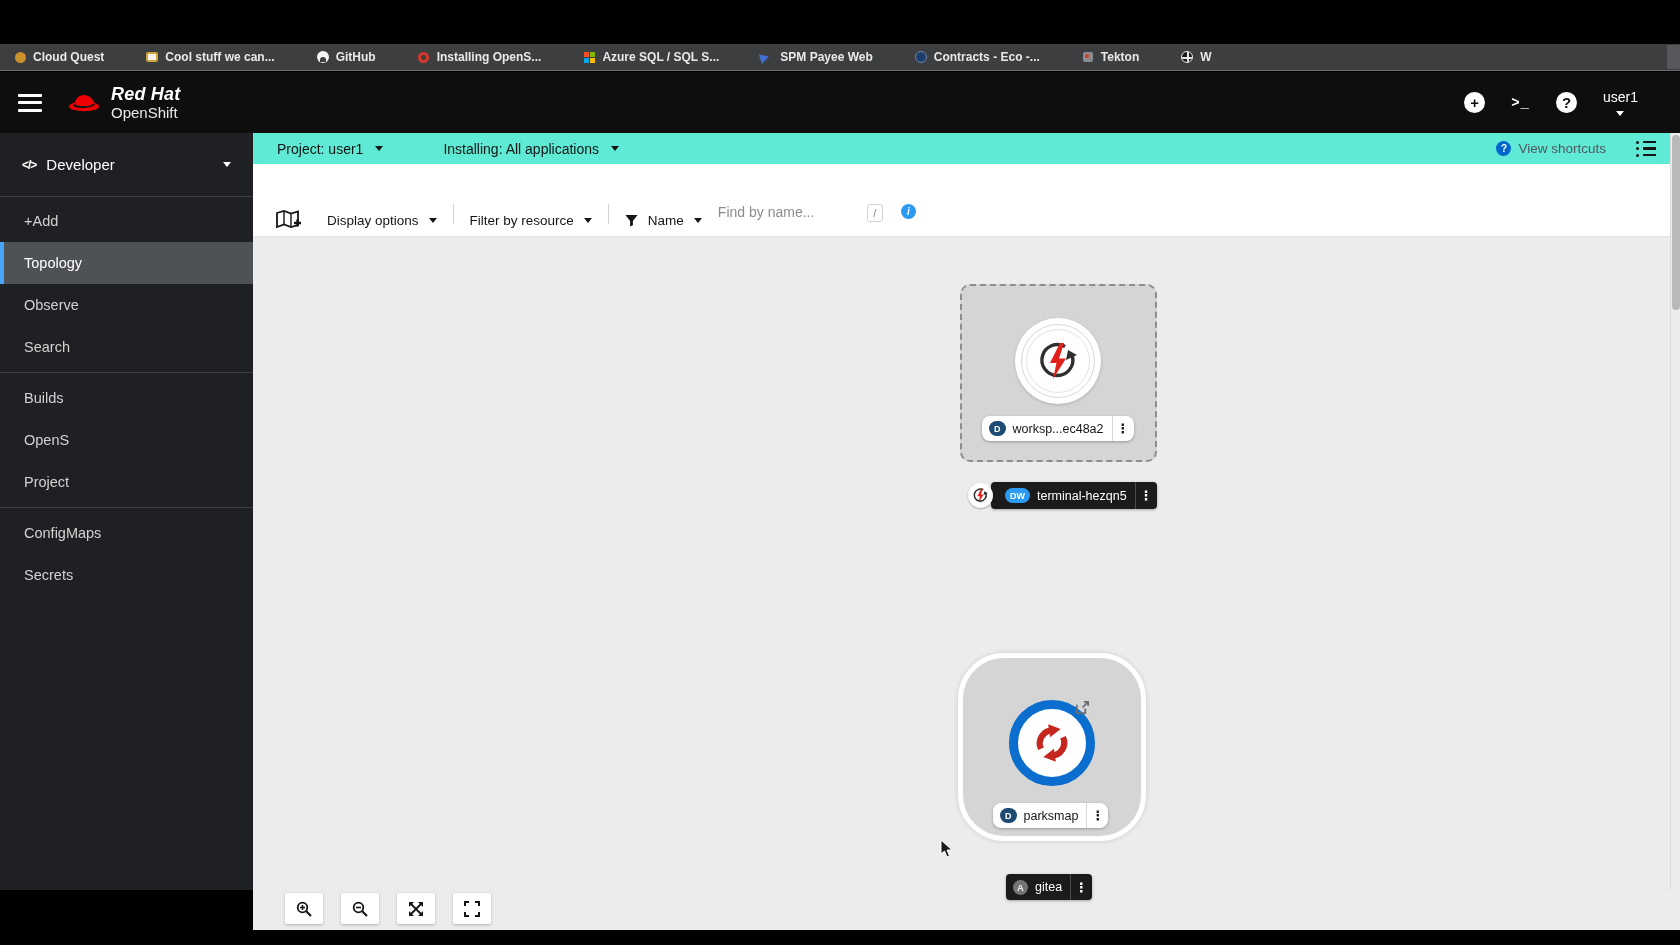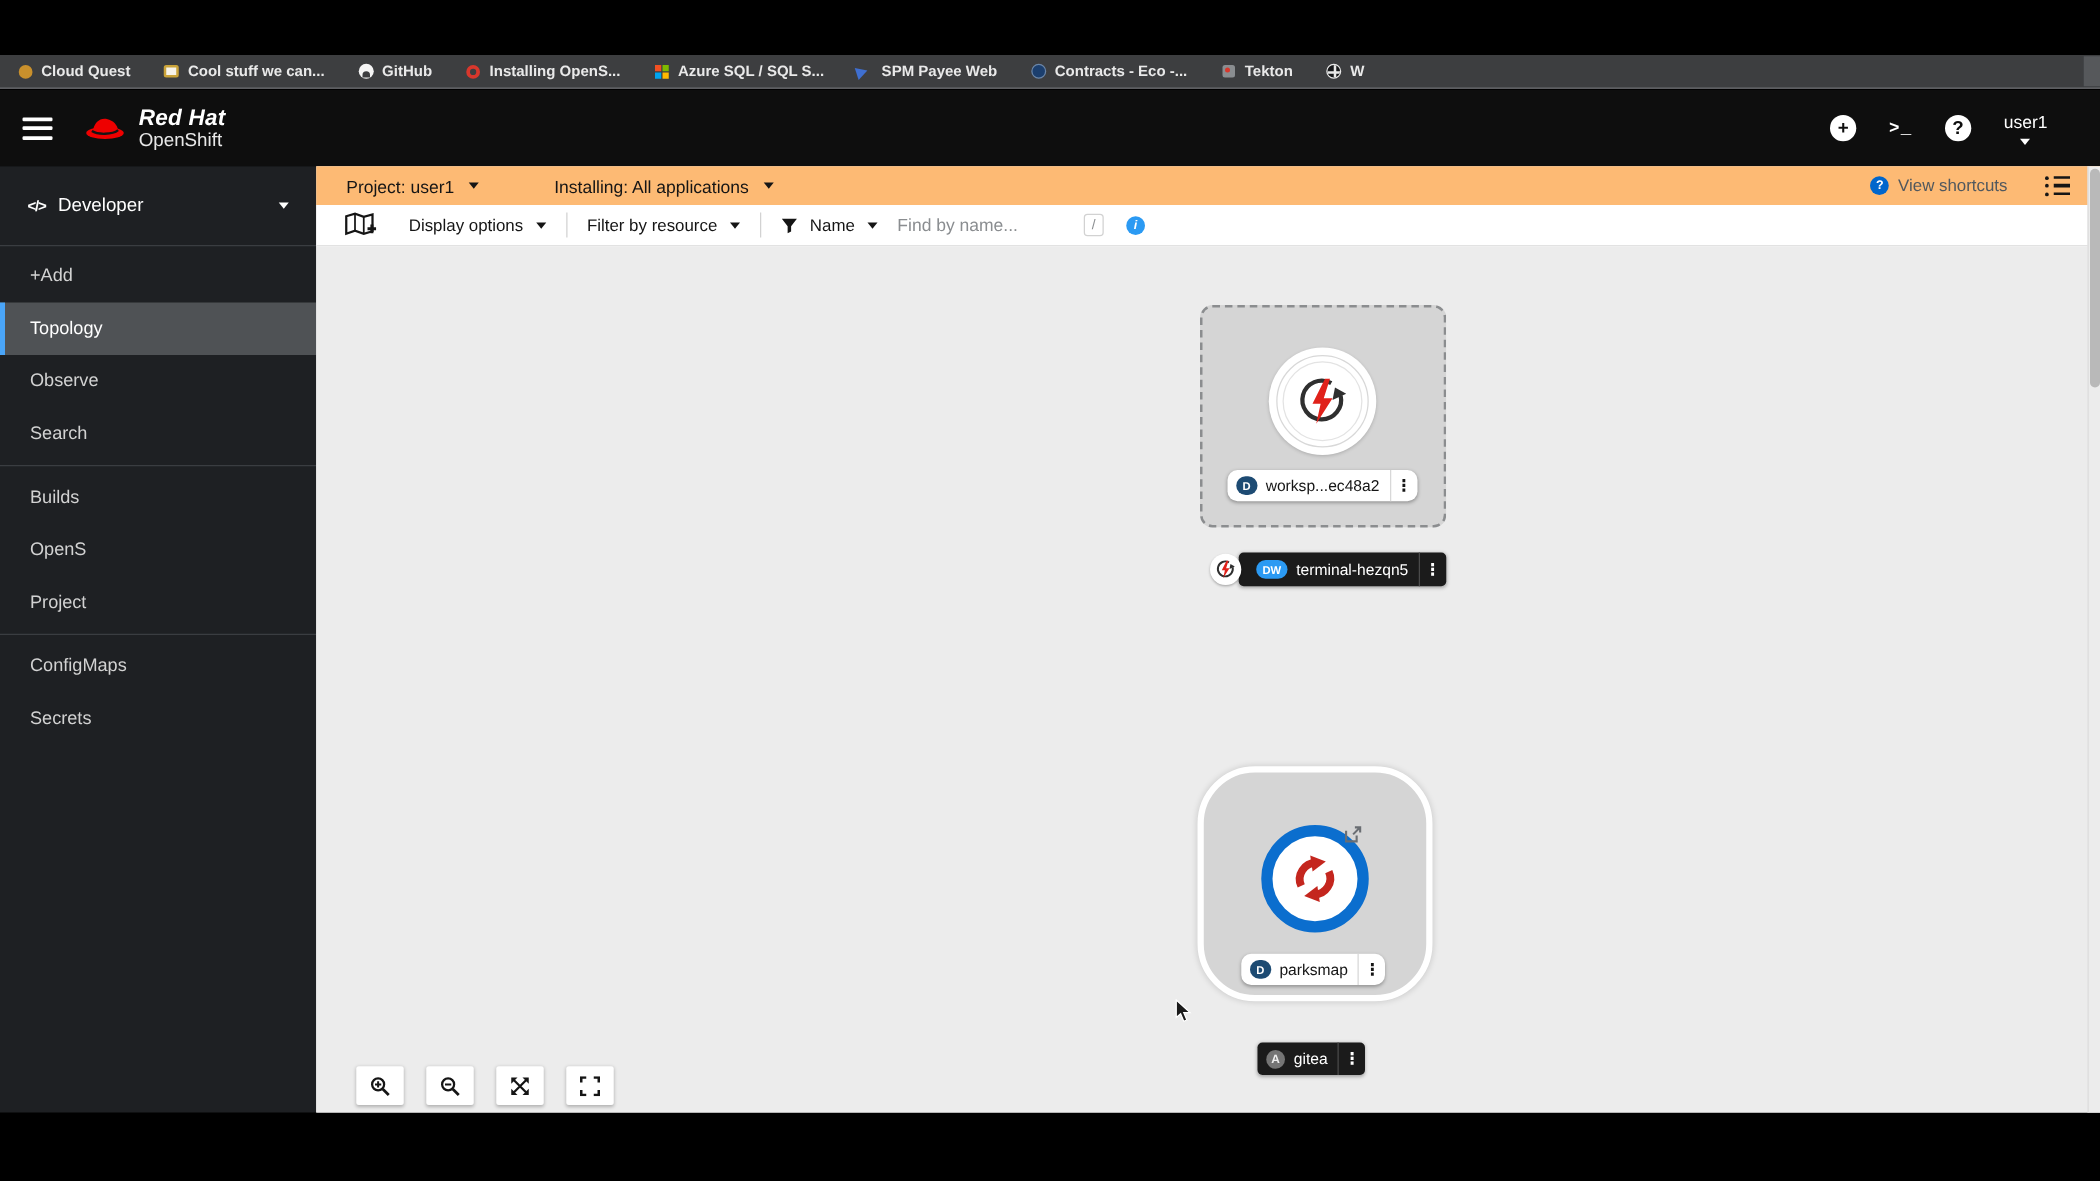--- a/index.html
+++ b/index.html
@@ -3,21 +3,21 @@
 <meta charset="utf-8">
 <style>
   * { margin:0; padding:0; box-sizing:border-box; }
   html,body { background:#000; }
   body { font-family:"Liberation Sans","DejaVu Sans",sans-serif; }
   .stage { position:relative; width:1680px; height:945px; background:#000; overflow:hidden; }
 
   
   .bookmarks-bar { position:absolute; left:0; top:44px; width:1680px; height:27px;
     background:#3d3e40; border-bottom:1px solid #6d6e71; display:flex; align-items:center;
-    padding-left:14px; gap:27px; }
+    padding-left:14px; gap:42px; }
   .bookmark { display:flex; align-items:center; gap:7px; color:#e9e9e9; font-size:12px;
     font-weight:bold; white-space:nowrap; }
   .bm-ic { width:12px; height:12px; display:inline-flex; align-items:center; justify-content:center; flex:none; }
   .ic-orange-circle { width:11px; height:11px; border-radius:50%; background:#c9902c; }
   .ic-window { width:12px; height:10px; border-radius:2px; background:#f7f3ea; border:2px solid #caa33a; }
   .ic-github { width:12px; height:12px; border-radius:50%; background:#f5f5f5; position:relative; }
   .ic-github:after { content:""; position:absolute; left:3px; top:6px; width:6px; height:5px;
     background:#3d3e40; border-radius:3px 3px 0 0; }
   .ic-red-ring { width:11px; height:11px; border-radius:50%; border:3px solid #d8372c; }
   .ic-msgrid { width:11px; height:11px; display:grid; grid-template-columns:5px 5px; grid-gap:1px; }
@@ -62,36 +62,36 @@
   .code-glyph { font-size:12px; font-weight:bold; color:#fff; letter-spacing:-1px; }
   .perspective .caret { margin-left:auto; color:#fff; }
   .nav-list { list-style:none; padding-top:3px; }
   .nav-item { height:42px; line-height:42px; padding-left:24px; color:#d2d2d2; font-size:14.5px;
     cursor:pointer; }
   .nav-item.selected { background:#4f5255; color:#fff; border-left:4px solid #4aa5f8; padding-left:20px; }
   .nav-divider { height:1px; background:#3a3d41; margin:4px 0; }
 
   
   .content { position:absolute; left:253px; top:133px; width:1427px; height:757px; background:#fff; }
-  .context-bar { height:31px; background:#fdba74; display:flex; align-items:center; padding:0 24px;
+  .context-bar { height:31px; background:#5eead4; display:flex; align-items:center; padding:0 24px;
     font-size:14px; color:#151515; }
   .ctx-item { display:flex; align-items:center; gap:12px; cursor:pointer; }
   .ctx-item .caret { color:#151515; }
   .ctx-gap { width:60px; }
   .ctx-right { margin-left:auto; display:flex; align-items:center; gap:30px; }
   .view-shortcuts { display:flex; align-items:center; gap:7px; color:#51585e; font-size:13.5px; cursor:pointer; }
   .q-circle { width:15px; height:15px; border-radius:50%; background:#0066cc; color:#fff;
     font-size:10px; font-weight:bold; display:flex; align-items:center; justify-content:center; }
   .list-icon { width:20px; height:16px; display:flex; flex-direction:column; justify-content:space-between; cursor:pointer; }
   .list-icon i { display:flex; align-items:center; gap:4px; }
   .list-icon i:before { content:""; width:3px; height:3px; background:#151515; border-radius:50%; }
   .list-icon i b { display:block; width:13px; height:2.5px; background:#151515; }
 
   .filter-bar { height:33px; background:#fff; border-bottom:1px solid #e2e2e2; display:flex;
-    align-items:center; padding-left:12px; font-size:13.5px; color:#151515; }
+    align-items:flex-start; padding-left:12px; font-size:13.5px; color:#151515;margin-top:40px; }
   .fb-item { display:flex; align-items:center; gap:10px; padding:0 16px; cursor:pointer; height:100%; }
   .fb-item .caret { color:#151515; border-top-width:5px; }
   .v-div { width:1px; height:20px; background:#d2d2d2; }
   .find-input { border:none; outline:none; font-size:14px; color:#000000; width:125px;
     background:transparent; }
   .find-input::placeholder { color:#8a8d90; }
   .slash-key { min-width:16px; height:18px; border:1px solid #d2d2d2; border-radius:3px; color:#8a8d90;
     font-size:11px; display:flex; align-items:center; justify-content:center; padding:0 4px; margin:0 10px 0 24px; }
   .info-circle { width:15px; height:15px; border-radius:50%; background:#2b9af3; color:#fff;
     font-size:10px; font-weight:bold; font-style:italic; display:flex; align-items:center;

